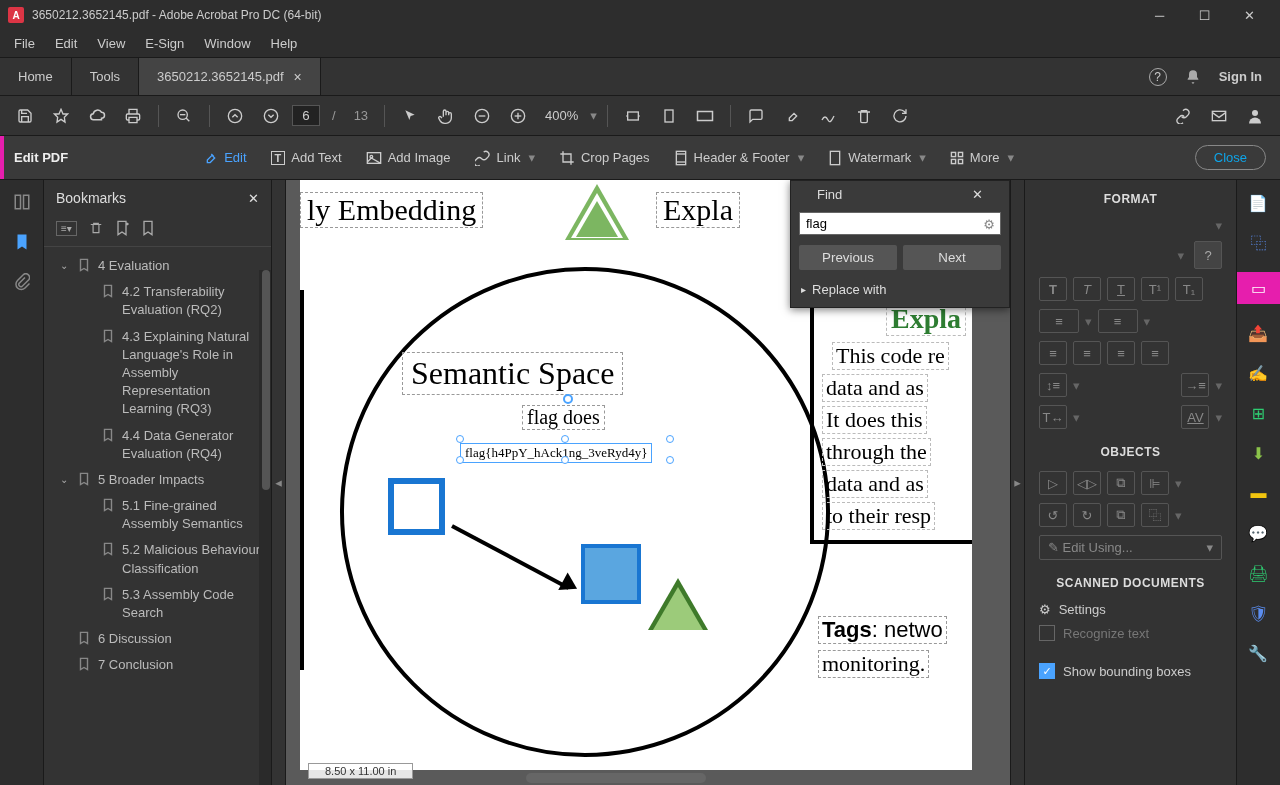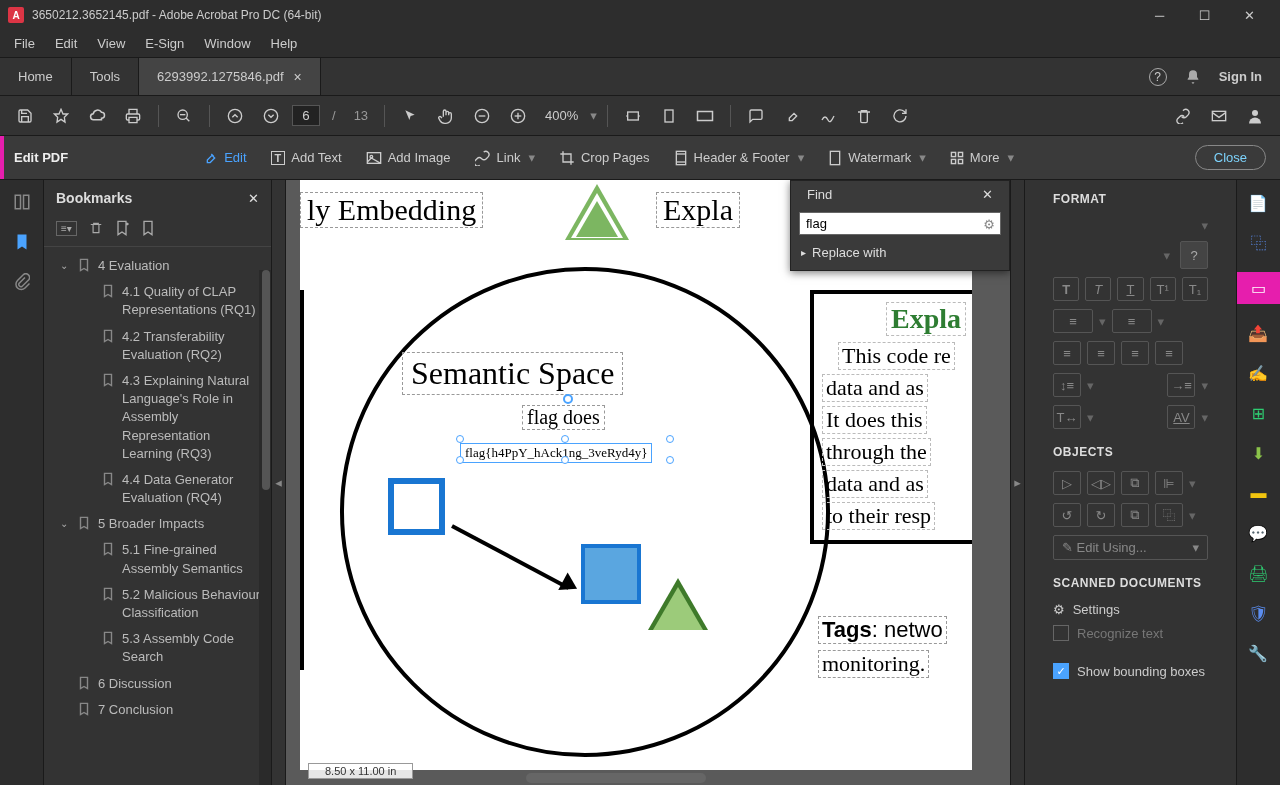--- a/index.html
+++ b/index.html
@@ -32,34 +32,34 @@
 .toolbar .page-num { background:#222; border:1px solid #555; width:28px; text-align:center; padding:2px; color:#ccc; }
 .toolbar .page-total { color:#999; margin:0 6px; }
 .toolbar .zoom { color:#ccc; margin:16px 6px; }
 
 
 .edit-bar { height: 44px; background:#3a3a3a; display:flex; align-items:center; padding:0 14px; gap:4px; border-bottom:1px solid #1a1a1a; position:relative; }
 .edit-bar .edit-accent { position:absolute; left:0; top:0; bottom:0; width:4px; background:#e61ead; }
 .edit-bar .edit-label { font-weight:600; color:#eee; margin-right:120px; }
 .edit-bar .edit-tool { display:flex; align-items:center; gap:6px; padding:6px 10px; color:#ccc; cursor:pointer; border-radius:3px; }
 .edit-bar .edit-tool.active { color:#4aa3ff; }
-.edit-bar .close-btn { margin-left:auto; border:1px solid #888; border-radius:16px; padding:4px 18px; color:#7dd3fc; cursor:pointer; }
+.edit-bar .close-btn { margin-left:auto; border:1px solid #888; border-radius:16px; padding:4px 18px; color:#0ea5e9; cursor:pointer; }
 
 
 .main { display:flex; height: calc(785px - 30px - 28px - 38px - 40px - 44px); }
 
 
 .left-rail { width:44px; background:#2d2d2d; display:flex; flex-direction:column; align-items:center; padding-top:12px; gap:20px; border-right:1px solid #1a1a1a; }
 .left-rail .rail-icon { width:20px; height:20px; display:flex; align-items:center; justify-content:center; color:#888; cursor:pointer; }
 .left-rail .rail-icon.active { color:#4aa3ff; }
 
 
 .bookmarks { width:228px; background:#333; border-right:1px solid #1a1a1a; display:flex; flex-direction:column; overflow:hidden; position:relative; }
 .bookmarks .bm-header { display:flex; align-items:center; justify-content:space-between; padding:10px 12px; }
-.bookmarks .bm-header h3 { font-weight:700; font-size:14px; color:#ddd; }
+.bookmarks .bm-header h3 { font-weight:400; font-size:14px; color:#ddd; }
 .bookmarks .bm-tools { display:flex; align-items:center; gap:12px; padding:4px 12px 10px; color:#aaa; border-bottom:1px solid #444; }
 .bookmarks .bm-tree { flex:1; overflow-y:auto; padding:6px 0; }
 .bookmarks .bm-item { display:flex; align-items:flex-start; gap:6px; padding:4px 8px 4px 12px; color:#bbb; cursor:pointer; line-height:1.4; }
 .bookmarks .bm-item.l1 { padding-left:16px; }
 .bookmarks .bm-item.l2 { padding-left:40px; }
 .bookmarks .chev { width:12px; color:#aaa; font-size:10px; flex-shrink:0; margin-top:2px; }
 .bookmarks .bm-icon { width:14px; flex-shrink:0; margin-top:1px; }
 .bookmarks .scroll-track { position:absolute; right:0; top:90px; bottom:0; width:12px; background:#2a2a2a; }
 .bookmarks .scroll-thumb { position:absolute; right:1px; top:90px; width:8px; height:220px; background:#555; border-radius:4px; }
 .collapse-btn { width:14px; background:#333; display:flex; align-items:center; justify-content:center; color:#888; cursor:pointer; border-right:1px solid #1a1a1a; }
@@ -77,31 +77,31 @@
 .page .sq-fill { position:absolute; border:4px solid #1976d2; background:#5aa6e0; }
 .page .tri { position:absolute; width:0; height:0; }
 .page .arrow-line { position:absolute; height:4px; background:#000; transform-origin:left center; }
 .page .arrow-head { position:absolute; width:0; height:0; border-left:16px solid #000; border-top:10px solid transparent; border-bottom:10px solid transparent; }
 .page .flag-box { position:absolute; border:1px solid #4aa3ff; font-size:13px; font-family:Georgia,serif; padding:1px 4px; }
 .page .handle { position:absolute; width:8px; height:8px; border:1px solid #4aa3ff; background:white; border-radius:50%; }
 .page .vbar { position:absolute; width:4px; background:#000; }
 
 
 .find-dialog { position:absolute; top:0; right:0; width:220px; background:#3a3a3a; border:1px solid #222; box-shadow:0 2px 8px rgba(0,0,0,0.5); font-size:13px; z-index:10; }
-.find-dialog .fd-head { display:flex; justify-content:space-between; align-items:center; padding:6px 16px; color:#ddd; }
+.find-dialog .fd-head { display:flex; justify-content:space-between; align-items:center; padding:6px 26px; color:#ddd; }
 .find-dialog .fd-input-row { padding:4px 8px; position:relative; }
 .find-dialog .fd-input { width:100%; background:white; color:black; border:1px solid #666; padding:3px 22px 3px 6px; font-size:13px; }
 .find-dialog .fd-gear { position:absolute; right:14px; top:50%; transform:translateY(-50%); color:#888; }
 .find-dialog .fd-btns { display:flex; gap:6px; padding:6px 8px; }
 .find-dialog .fd-btn { flex:1; background:#555; color:#ddd; border:none; padding:5px 0; cursor:pointer; border-radius:2px; }
 .find-dialog .fd-replace { padding:6px 10px 10px; color:#ddd; display:flex; align-items:center; gap:6px; }
 
 
 .expand-btn { width:14px; background:#333; display:flex; align-items:center; justify-content:center; color:#888; cursor:pointer; border-left:1px solid #1a1a1a; }
-.format-panel { width:212px; background:#333; border-left:1px solid #1a1a1a; padding:12px 28px; overflow:hidden; }
+.format-panel { width:212px; background:#333; border-left:1px solid #1a1a1a; padding:12px 14px; overflow:hidden;text-align:center; }
 .format-panel h4 { font-size:12px; font-weight:600; color:#ddd; letter-spacing:0.5px; margin-bottom:12px; }
 .format-panel .section { margin-bottom:16px; }
 .format-panel .row { display:flex; gap:6px; margin-bottom:8px; align-items:center; }
 .format-panel .fmt-btn { width:28px; height:24px; display:flex; align-items:center; justify-content:center; border:1px solid #555; color:#888; cursor:pointer; border-radius:2px; }
 .format-panel .fmt-btn.wide { width:40px; }
 .format-panel .qmark { width:28px; height:28px; border:1px solid #555; background:#444; display:flex; align-items:center; justify-content:center; color:#aaa; border-radius:2px; }
 .format-panel .dropdown { flex:1; border:1px solid #555; padding:4px 8px; color:#888; display:flex; justify-content:space-between; align-items:center; border-radius:2px; cursor:pointer; }
 .format-panel .checkbox-row { display:flex; align-items:center; gap:8px; margin-bottom:8px; color:#ccc; cursor:pointer; }
 .format-panel .cb { width:16px; height:16px; border:1px solid #666; display:flex; align-items:center; justify-content:center; font-size:11px; }
 .format-panel .cb.checked { background:#4aa3ff; border-color:#4aa3ff; color:white; }
@@ -136,21 +136,21 @@
 </div>
 
 <div class="tab-bar">
   <div class="tab">
       <span>Home</span>
     </div>
   <div class="tab">
       <span>Tools</span>
     </div>
   <div class="tab active">
-    <span>6293992.1275846.pdf</span>
+    <span>3650212.3652145.pdf</span>
       <span class="close-x">×</span>
   </div>
   <div class="spacer"></div>
   <div class="right-icons">
     <span style="border:1.5px solid #aaa;border-radius:50%;width:18px;height:18px;display:flex;align-items:center;justify-content:center;font-size:12px;">?</span>
     <span>
       <svg width="16" height="16" viewBox="0 0 24 24" fill="#aaa">
           <path d="M12 2a6 6 0 00-6 6v4l-2 3v1h16v-1l-2-3V8a6 6 0 00-6-6zm0 20a2 2 0 002-2h-4a2 2 0 002 2z"></path>
         </svg>
     </span>
@@ -410,29 +410,20 @@
           </span>
           <span>4 Evaluation</span>
         </div>
         <div class="bm-item l2">
           <span class="chev"></span>
           <span class="bm-icon">
             <svg width="12" height="14" viewBox="0 0 16 20" fill="none" stroke="#888" stroke-width="2">
               <path d="M3 2h10v16l-5-3-5 3z"></path>
             </svg>
           </span>
-          <span>4.1 Quality of CLAP Representations (RQ1)</span>
-        </div>
-        <div class="bm-item l2">
-          <span class="chev"></span>
-          <span class="bm-icon">
-            <svg width="12" height="14" viewBox="0 0 16 20" fill="none" stroke="#888" stroke-width="2">
-              <path d="M3 2h10v16l-5-3-5 3z"></path>
-            </svg>
-          </span>
           <span>4.2 Transferability Evaluation (RQ2)</span>
         </div>
         <div class="bm-item l2">
           <span class="chev"></span>
           <span class="bm-icon">
             <svg width="12" height="14" viewBox="0 0 16 20" fill="none" stroke="#888" stroke-width="2">
               <path d="M3 2h10v16l-5-3-5 3z"></path>
             </svg>
           </span>
           <span>4.3 Explaining Natural Language's Role in Assembly Representation Learning (RQ3)</span>
@@ -539,39 +530,43 @@
 
       <div class="arrow-line" style="left:152px;top:344px;width:132px;transform:rotate(28deg);"></div>
       <div class="arrow-head" style="left:262px;top:395px;transform:rotate(28deg);"></div>
 
       <div class="tri" style="left:348px;top:398px;border-left:30px solid transparent;border-right:30px solid transparent;border-bottom:52px solid #3e7a2a;"></div>
       <div class="tri" style="left:353px;top:407px;border-left:25px solid transparent;border-right:25px solid transparent;border-bottom:43px solid #9ccb7a;"></div>
 
       <div style="position:absolute;left:510px;top:110px;width:180px;border:4px solid #000;border-right:none;padding-bottom:8px;">
         <div class="txt" style="position:relative;left:72px;top:8px;font-size:28px;color:#2e7d32;font-weight:bold;border:1px dashed #bbb;display:inline-block;padding:0 4px;">Expla</div>
         <div style="height:12px;"></div>
-        <div class="txt" style="position:relative;left:8px;font-size:22px;border:1px dashed #bbb;margin:2px 16px;display:inline-block;padding:0 3px;">This code re</div><br>
+        <div class="txt" style="position:relative;left:8px;font-size:22px;border:1px dashed #bbb;margin:2px 10px;display:inline-block;padding:0 3px;">This code re</div><br>
         <div class="txt" style="position:relative;left:8px;font-size:22px;border:1px dashed #bbb;margin:2px 0;display:inline-block;padding:0 3px;">data and as</div><br>
         <div class="txt" style="position:relative;left:8px;font-size:22px;border:1px dashed #bbb;margin:2px 0;display:inline-block;padding:0 3px;">It does this</div><br>
         <div class="txt" style="position:relative;left:8px;font-size:22px;border:1px dashed #bbb;margin:2px 0;display:inline-block;padding:0 3px;">through the</div><br>
         <div class="txt" style="position:relative;left:8px;font-size:22px;border:1px dashed #bbb;margin:2px 0;display:inline-block;padding:0 3px;">data and as</div><br>
         <div class="txt" style="position:relative;left:8px;font-size:22px;border:1px dashed #bbb;margin:2px 0;display:inline-block;padding:0 3px;">to their resp</div>
       </div>
       <div class="txt" style="left:518px;top:436px;font-size:22px;padding:0 3px;"><b>Tags</b><span>: netwo</span></div>
       <div class="txt" style="left:518px;top:470px;font-size:22px;padding:0 3px;">monitoring.</div>
     </div>
 
     <div class="find-dialog">
       <div class="fd-head">
         <span>Find</span>
         <span style="cursor:pointer;">✕</span>
       </div>
       <div class="fd-input-row">
         <input class="fd-input" value="flag" style="">
         <span class="fd-gear">⚙</span>
+      </div>
+      <div class="fd-btns">
+        <button class="fd-btn">Previous</button>
+        <button class="fd-btn">Next</button>
       </div>
       <div class="fd-replace">
         <span style="font-size:10px;">▸</span>
         <span>Replace with</span>
       </div>
     </div>
 
     <div class="page-label">8.50 x 11.00 in</div>
     <div class="doc-scroll"></div>
   </div>

